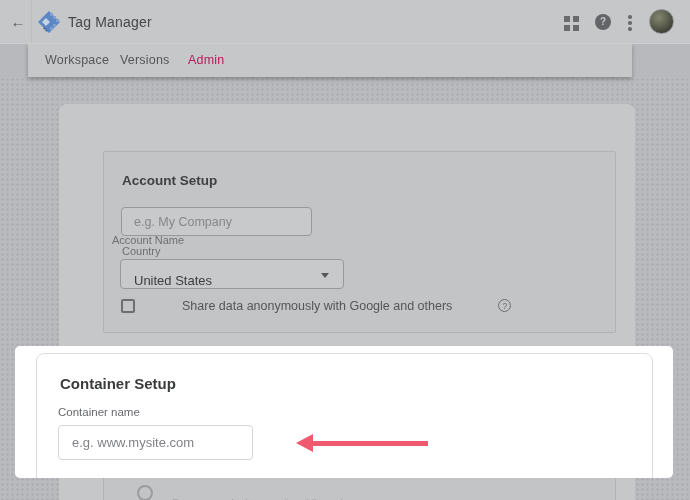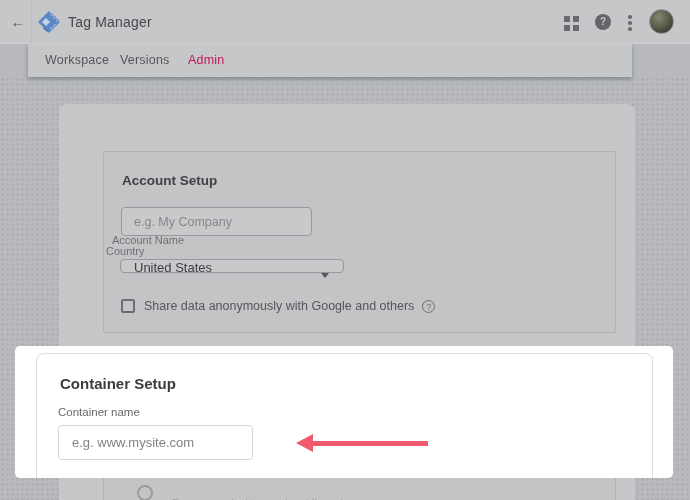--- a/index.html
+++ b/index.html
@@ -44,36 +44,36 @@
                 background:#c6c7c8; border-radius:8px 8px 0 0; }
   .page-title { position:absolute; left:104px; top:45px; font-size:14.5px; font-weight:bold;
                 color:#3f4144; letter-spacing:.2px; }
 
   .section-card { position:absolute; background:#c3c4c5; border:1px solid #b1b2b3; border-radius:2px; }
   .account-card { left:103px; top:74px; width:513px; height:182px; }
 
   .sec-heading { position:absolute; left:18px; top:21px; font-size:13.5px; font-weight:bold; color:#3f4144; }
   .fld-label { position:absolute; font-size:11px; color:#6e7073; }
   .lbl-account-name { left:8px; top:42px;margin-top:40px; }
-  .lbl-country      { left:2px; top:93px; }
+  .lbl-country      { left:18px; top:93px; }
 
   .dim-input { position:absolute; background:#c8c9ca; border:1px solid #97999c; border-radius:4px;
                font-family:"Liberation Sans",sans-serif; font-size:12.5px; color:#404245; padding:0 12px; }
   .dim-input::placeholder { color:#85878a; opacity:1; }
   .inp-account-name { left:17px; top:55px; width:191px; height:29px; }
 
-  .select-box { position:absolute; left:16px; top:107px; width:224px; height:14px;
+  .select-box { position:absolute; left:16px; top:107px; width:224px; height:30px;
                 background:#c8c9ca; border:1px solid #97999c; border-radius:4px;
-                display:flex; align-items:flex-start; cursor:pointer; }
+                display:flex; align-items:flex-end; cursor:pointer; }
   .select-box .sel-text { font-size:13px; color:#3b3d40; padding-left:13px; }
   .caret { position:absolute; right:14px; top:13px; width:0; height:0;
            border-left:4.5px solid transparent; border-right:4.5px solid transparent;
            border-top:5px solid #55575a; }
 
-  .check-row { position:absolute; left:17px; top:147px; display:flex; align-items:flex-end; }
+  .check-row { position:absolute; left:17px; top:147px; display:flex; align-items:flex-start;gap:38px; }
   .checkbox { width:14px; height:14px; border:2px solid #6b6d70; border-radius:2px;
               background:transparent; margin-right:9px; cursor:pointer; flex:none; }
   .check-label { font-size:12.5px; color:#54565a; }
   .q-circle { width:13px; height:13px; border:1px solid #6e7073; border-radius:50%;
               font-size:8.5px; color:#6e7073; text-align:center; line-height:13px;
               margin-left:8px; flex:none; }
 
   
   .container-fragment { left:103px; top:383px; width:513px; height:45px; overflow:visible; }
   .radio { position:absolute; left:33px; top:24px; width:16px; height:16px;

